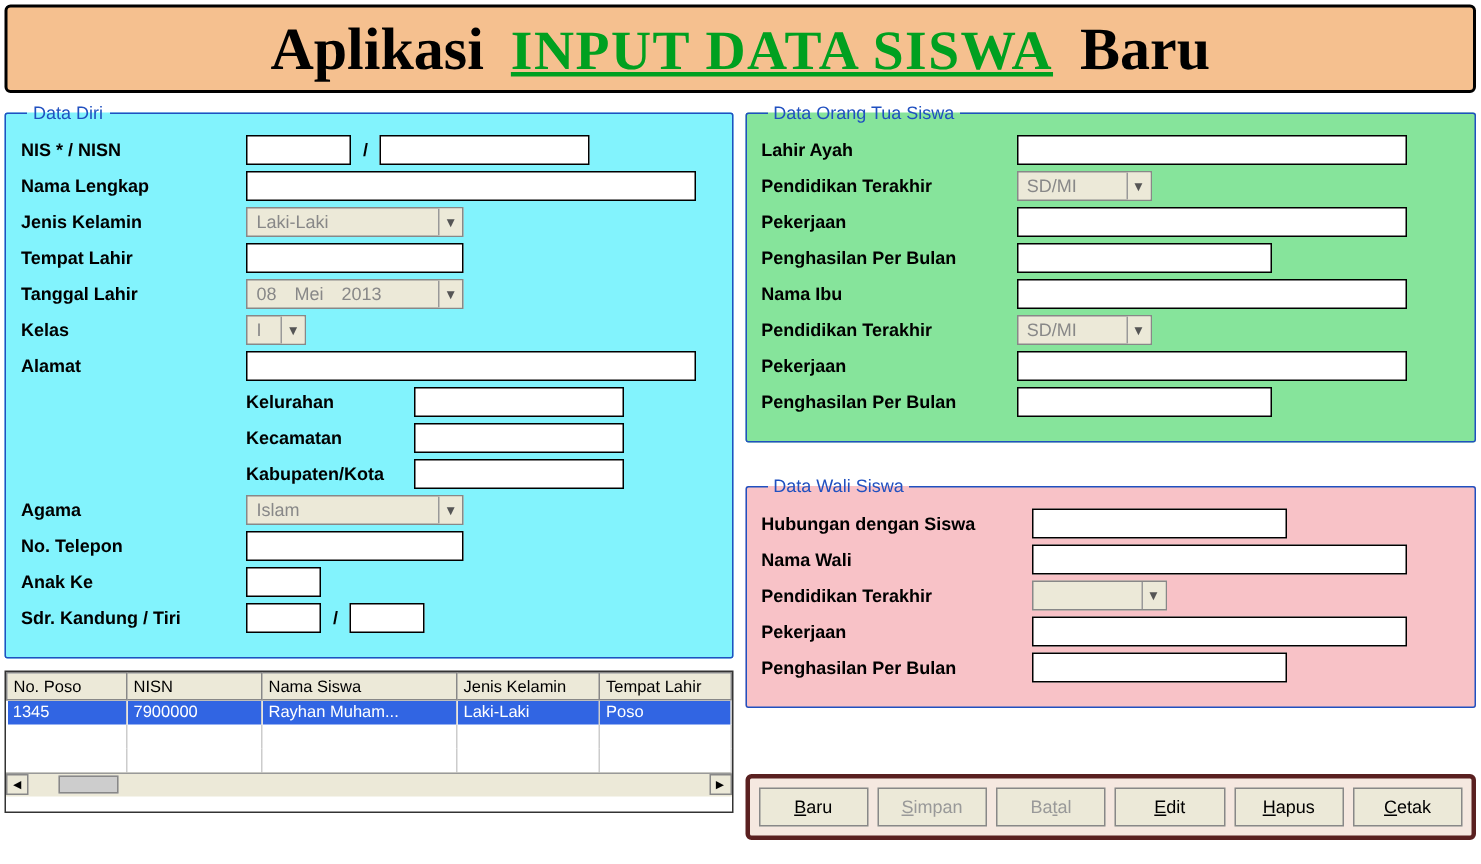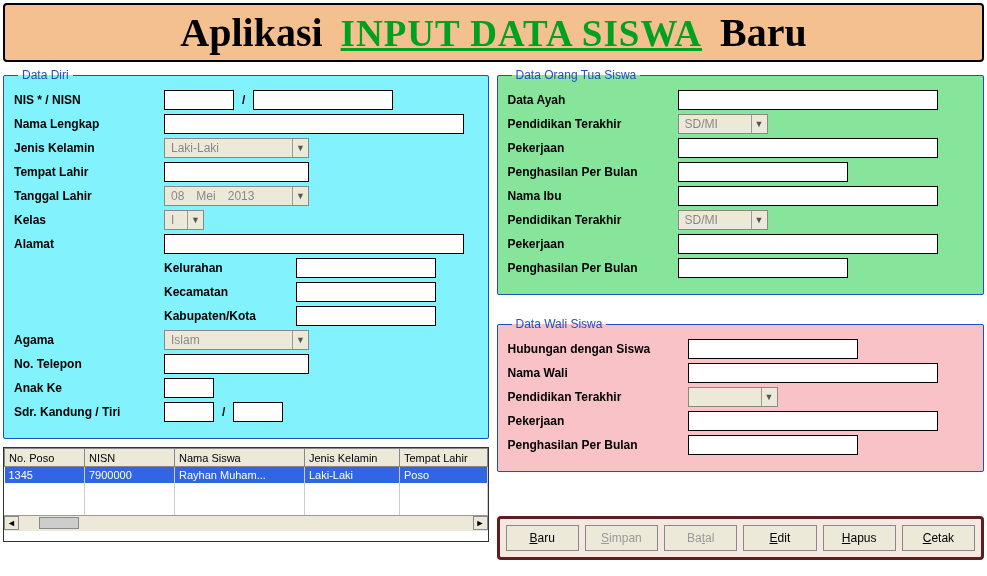--- a/index.html
+++ b/index.html
@@ -84,21 +84,21 @@
 .sel span { padding:0 6px; }
 .sel .arrow, .dropbtn {
   width:16px; height:18px; background:#ece9d8;
   border-left:1px solid #999;
   display:flex; align-items:center; justify-content:center;
   font-size:9px; color:#555;
 }
 .slash { margin: 0 8px; font-weight:bold; }
 .indent { margin-left: 150px; }
 .sub-row { display:flex; align-items:center; margin-bottom:4px;}
-.sub-lbl { width:132px; font-weight:bold;}
+.sub-lbl { width:112px; font-weight:bold;}
 .grid {
   border:1px solid #333; background:#fff; margin-top:8px;
   height:95px; overflow:hidden;
 }
 .grid table { border-collapse:collapse; width:100%; table-layout:fixed;}
 .grid th {
   background:#ece9d8; border:1px solid #888; font-weight:normal;
   font-size:11px; text-align:left; padding:2px 4px; height:18px;
 }
 .grid td {
@@ -281,21 +281,21 @@
       <div style="flex:1"></div>
       <div class="arr">►</div>
     </div>
   </div>
  </div>
 
  <div class="col-right">
   <fieldset class="fs-green">
     <legend>Data Orang Tua Siswa</legend>
     <div class="row">
-          <div class="lbl" style="width:170px">Data Ayah</div>
+          <div class="lbl" style="width:170px">Lahir Ayah</div>
           <input class="txt" style="width: 260px;">
         </div>
     <div class="row">
           <div class="lbl" style="width:170px">Pendidikan Terakhir</div>
       <div class="sel" style="width:90px">
             <span>SD/MI</span>
             <div style="flex:1"></div>
             <div class="arrow">▼</div>
           </div>
     </div>

